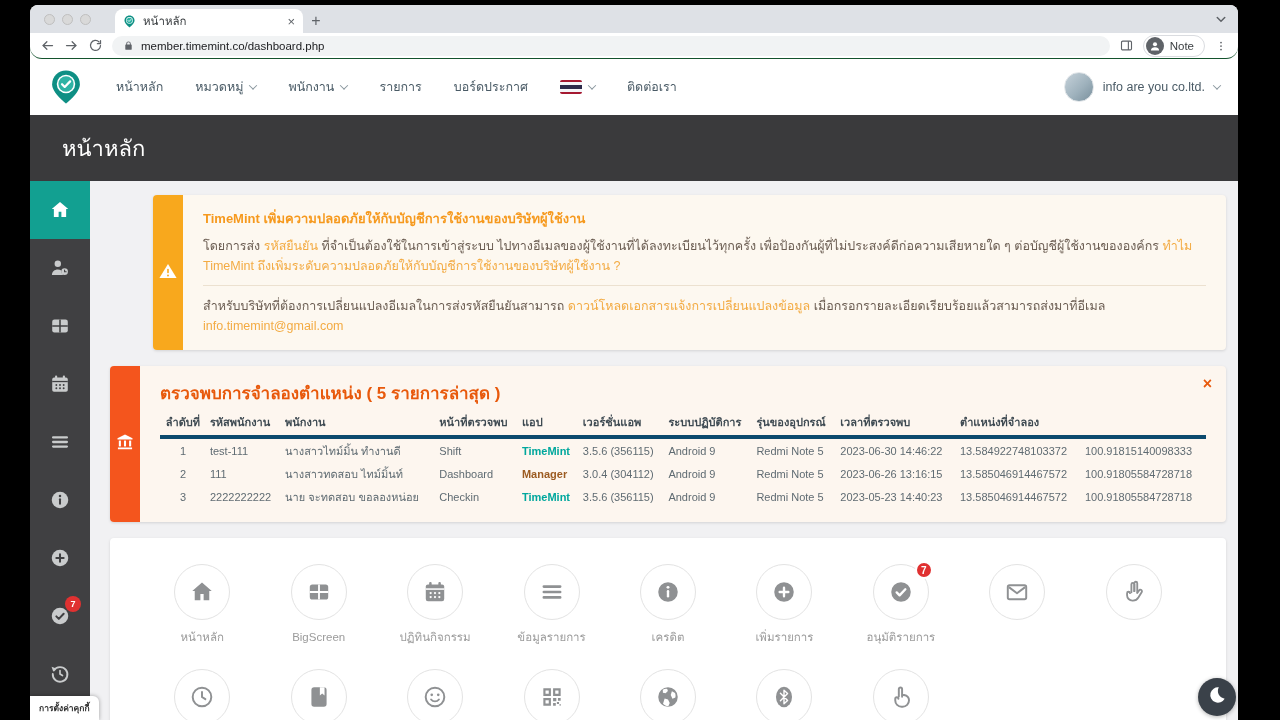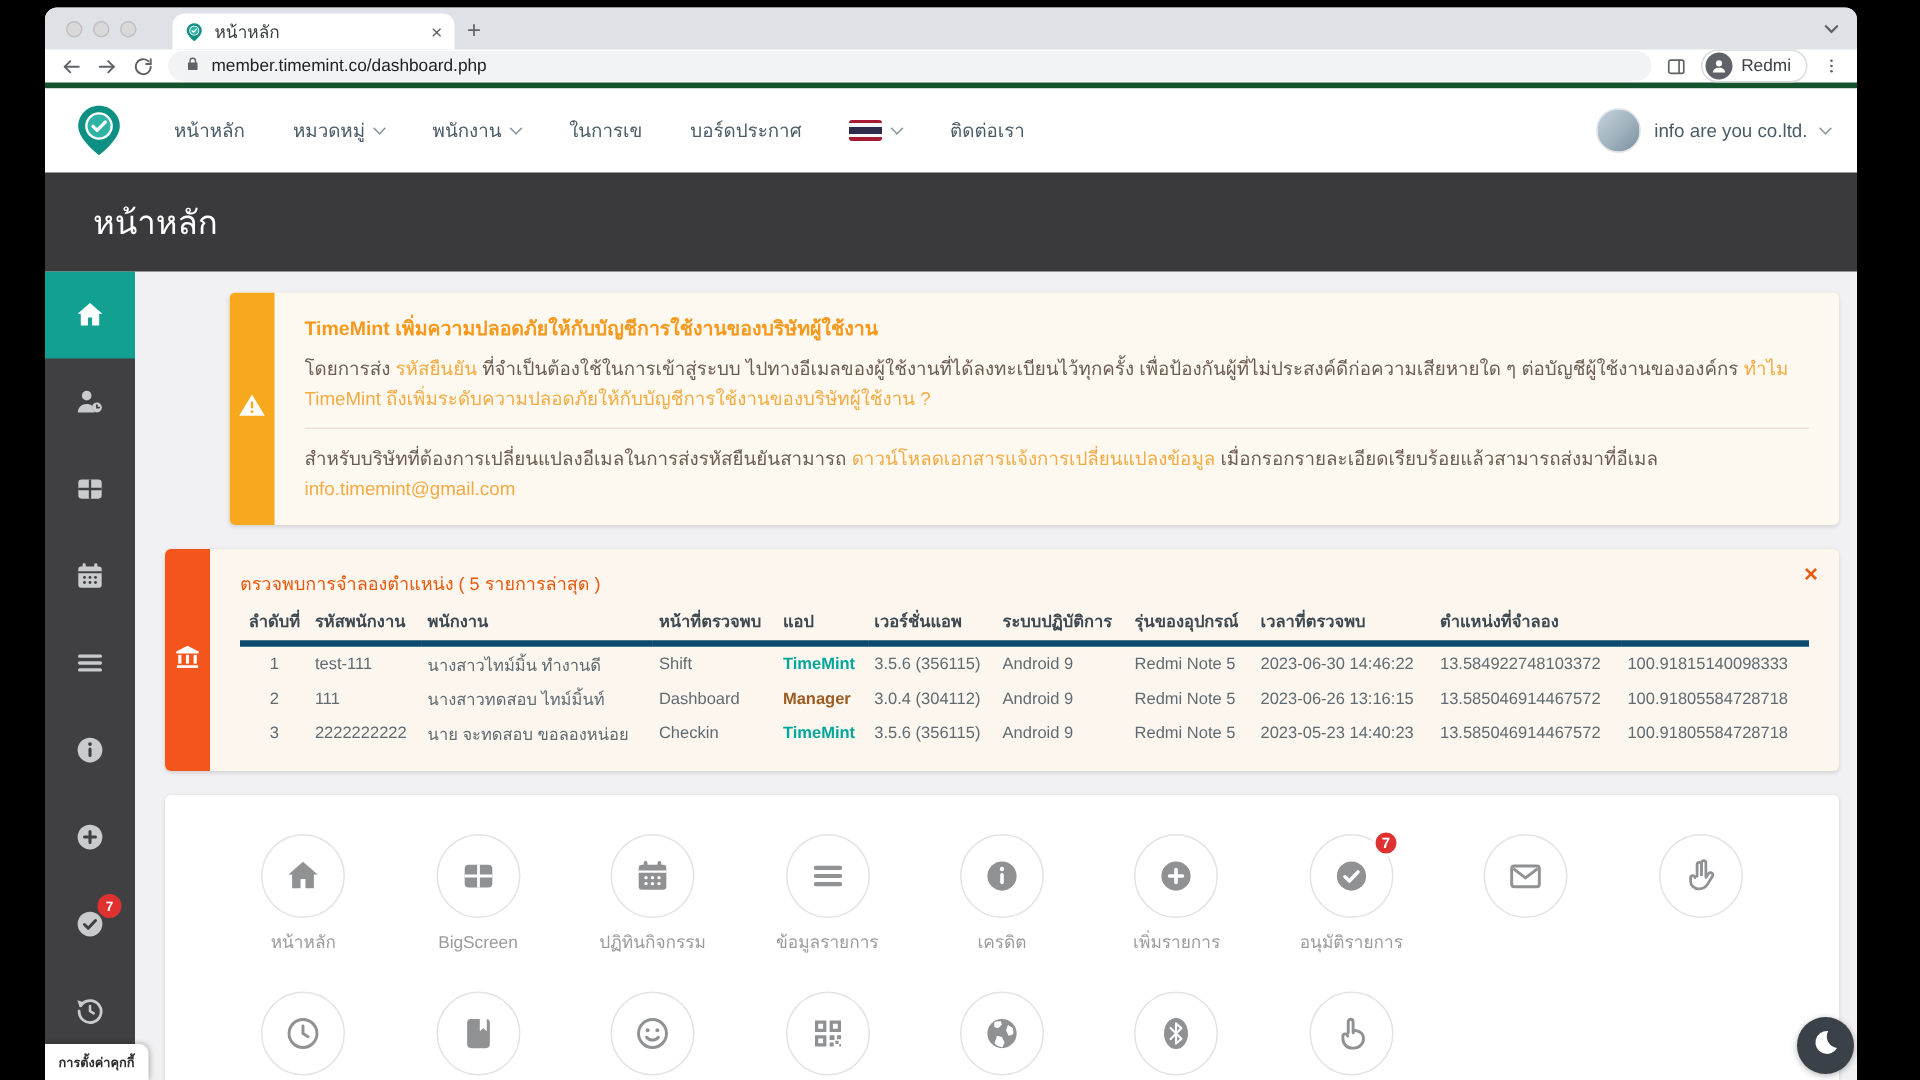--- a/index.html
+++ b/index.html
@@ -14,21 +14,21 @@
   .traffic { display:flex; gap:7px; align-items:center; height:100%; padding:0 10px 0 2px; }
   .dot { width:11px; height:11px; border-radius:50%; background:#d9d9d9; border:1px solid #bfbfbf; }
   .tab { width:188px; height:24px; background:#fff; border-radius:8px 8px 0 0; display:flex; align-items:center; padding:0 8px; gap:7px; margin-left:14px; }
   .tab .favicon svg { width:13px; height:13px; display:block; }
   .tab-title { font-size:11.5px; color:#3c4043; flex:1; white-space:nowrap; overflow:hidden; }
   .tab-close { color:#5f6368; font-size:13px; line-height:1; }
   .newtab { width:26px; height:24px; display:flex; align-items:center; justify-content:center; color:#5f6368; font-size:16px; }
   .strip-chev { position:absolute; right:8px; top:5px; width:18px; height:18px; }
   .strip-chev svg { width:18px; height:18px; }
 
-  .addressbar { height:26px; background:#fff; display:flex; align-items:center; padding:0 10px; gap:9px; flex:none; border-bottom:4px solid #14532d; }
+  .addressbar { height:26px; background:#fff; display:flex; align-items:center; padding:0 10px; gap:9px; flex:none; border-bottom:1px solid #14532d;border-radius:12px; }
   .nav-btn svg { width:15px; height:15px; display:block; }
   .urlpill { flex:1; height:20px; background:#f1f3f4; border-radius:11px; display:flex; align-items:center; padding:0 11px; gap:7px; }
   .urlpill svg { width:11px; height:11px; }
   .url-text { font-size:11.5px; color:#202124; }
   .sidepanel svg { width:15px; height:15px; display:block; }
   .guest { border:1px solid #dadce0; border-radius:13px; height:22px; display:flex; align-items:center; gap:6px; padding:0 10px 0 2px; }
   .guest-av { width:18px; height:18px; border-radius:50%; background:#5f6368; display:flex; align-items:center; justify-content:center; overflow:hidden; }
   .guest-av svg { width:14px; height:14px; }
   .guest-label { font-size:11.5px; color:#3c4043; }
   .kebab svg { width:14px; height:14px; display:block; }
@@ -65,21 +65,21 @@
   .warn .stripe { background:var(--amber,#f8a81d); }
   .danger .stripe { background:var(--danger,#f4551d); }
   .stripe svg { width:20px; height:20px; }
   .card-content { flex:1; padding:13px 20px 14px; position:relative; }
   .warn-title { color:var(--amber_title,#f6991d); font-weight:bold; font-size:13px; margin-bottom:7px; }
   .warn-text { font-size:12.5px; color:var(--body_text,#6b5d52); line-height:1.6; }
   .warn-sep { border:none; border-top:1px solid #ece1d0; margin:9px 0 10px; }
   .hl { color:var(--amber_link,#f3ab43); }
   .hl[data-interactable="true"] { cursor:pointer; }
 
-  .danger-title { color:var(--danger_text,#e8590c); font-weight:normal; font-size:12px; margin-bottom:5px; }
+  .danger-title { color:var(--danger_text,#e8590c); font-weight:bold; font-size:17px; margin-bottom:5px; }
   .close-x { position:absolute; top:10px; right:14px; color:var(--danger_text,#e8590c); font-size:16px; font-weight:bold; cursor:pointer; line-height:1; }
   table.spoof { width:100%; border-collapse:collapse; font-size:11px; color:#5f6b72; }
   table.spoof th { font-weight:bold; color:#3e4a52; text-align:left; padding:2px 4px 4px; border-bottom:4px solid #0c4a6e; font-size:11px; white-space:nowrap; }
   table.spoof td { padding:2.5px 4px; white-space:nowrap; }
   table.spoof th:first-child, table.spoof td:first-child { text-align:center; }
   .app-TimeMint { color:var(--app_timemint,#00a79d); font-weight:bold; }
   .app-Manager  { color:var(--app_manager,#9c5b21); font-weight:bold; }
 
   .grid-card { background:#fff; border-radius:4px; box-shadow:0 1px 3px rgba(0,0,0,.13); padding:26px 34px 30px; }
   .icon-grid { display:grid; grid-template-columns:repeat(9,1fr); row-gap:24px; }
@@ -159,21 +159,21 @@
             <path d="M15 5v14"></path>
           </svg>
       </span>
       <div class="guest" data-interactable="true">
         <span class="guest-av" data-interactable="false">
           <svg viewBox="0 0 24 24" fill="#fff">
               <circle cx="12" cy="9" r="3.5"></circle>
               <path d="M5 19.5c0-3.5 3.1-5.5 7-5.5s7 2 7 5.5z"></path>
             </svg>
         </span>
-        <span class="guest-label" data-interactable="false">Redmi</span>
+        <span class="guest-label" data-interactable="false">Note</span>
       </div>
       <span class="kebab" data-interactable="true">
         <svg viewBox="0 0 24 24" fill="#5f6368">
             <circle cx="12" cy="6" r="1.5"></circle>
             <circle cx="12" cy="12" r="1.5"></circle>
             <circle cx="12" cy="18" r="1.5"></circle>
           </svg>
       </span>
     </div>
 
@@ -193,21 +193,21 @@
             </div>
             <div class="nav-item" data-interactable="true">
               <span data-interactable="false">หมวดหมู่</span>
               <span class="chev" data-interactable="false"></span>
             </div>
             <div class="nav-item" data-interactable="true">
               <span data-interactable="false">พนักงาน</span>
               <span class="chev" data-interactable="false"></span>
             </div>
             <div class="nav-item" data-interactable="true">
-              <span data-interactable="false">ในการเข</span>
+              <span data-interactable="false">รายการ</span>
             </div>
             <div class="nav-item" data-interactable="true">
               <span data-interactable="false">บอร์ดประกาศ</span>
             </div>
             <div class="nav-item" data-interactable="true">
               <span class="flag" data-interactable="false"></span>
               <span class="chev" data-interactable="false"></span>
             </div>
             <div class="nav-item" data-interactable="true">
               <span data-interactable="false">ติดต่อเรา</span>

